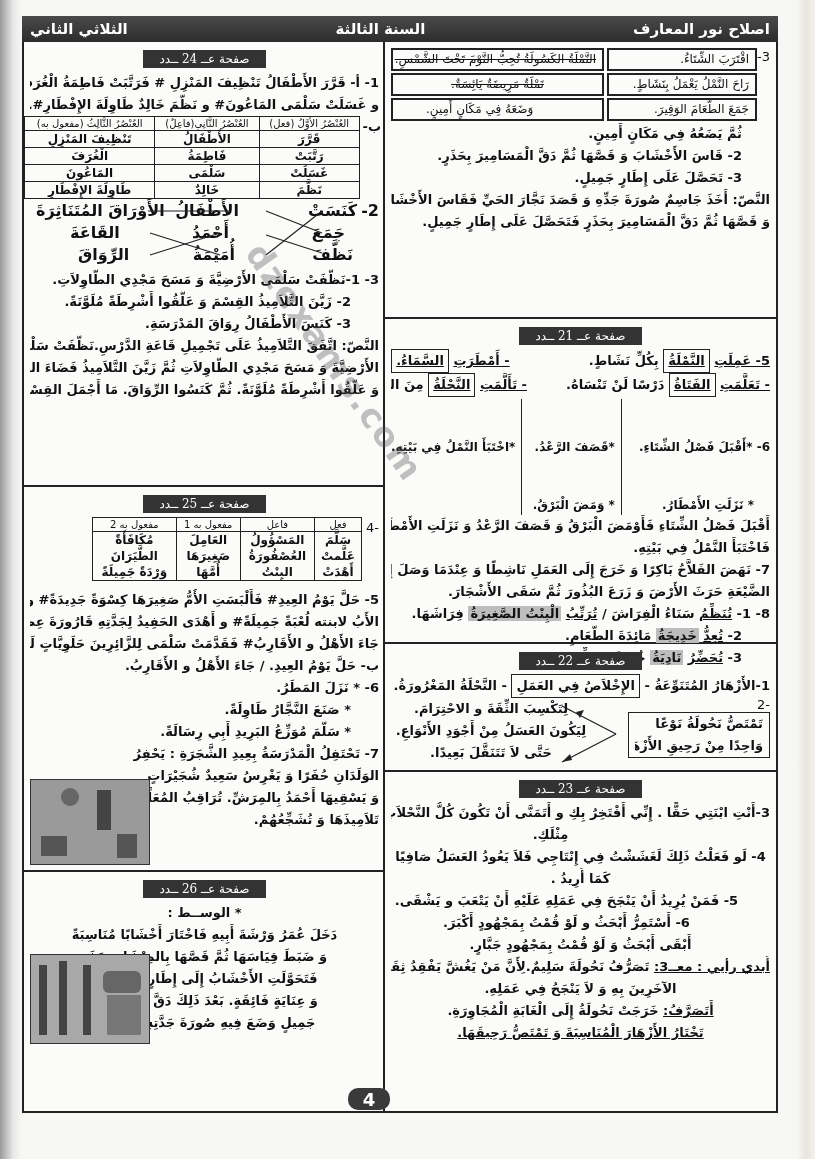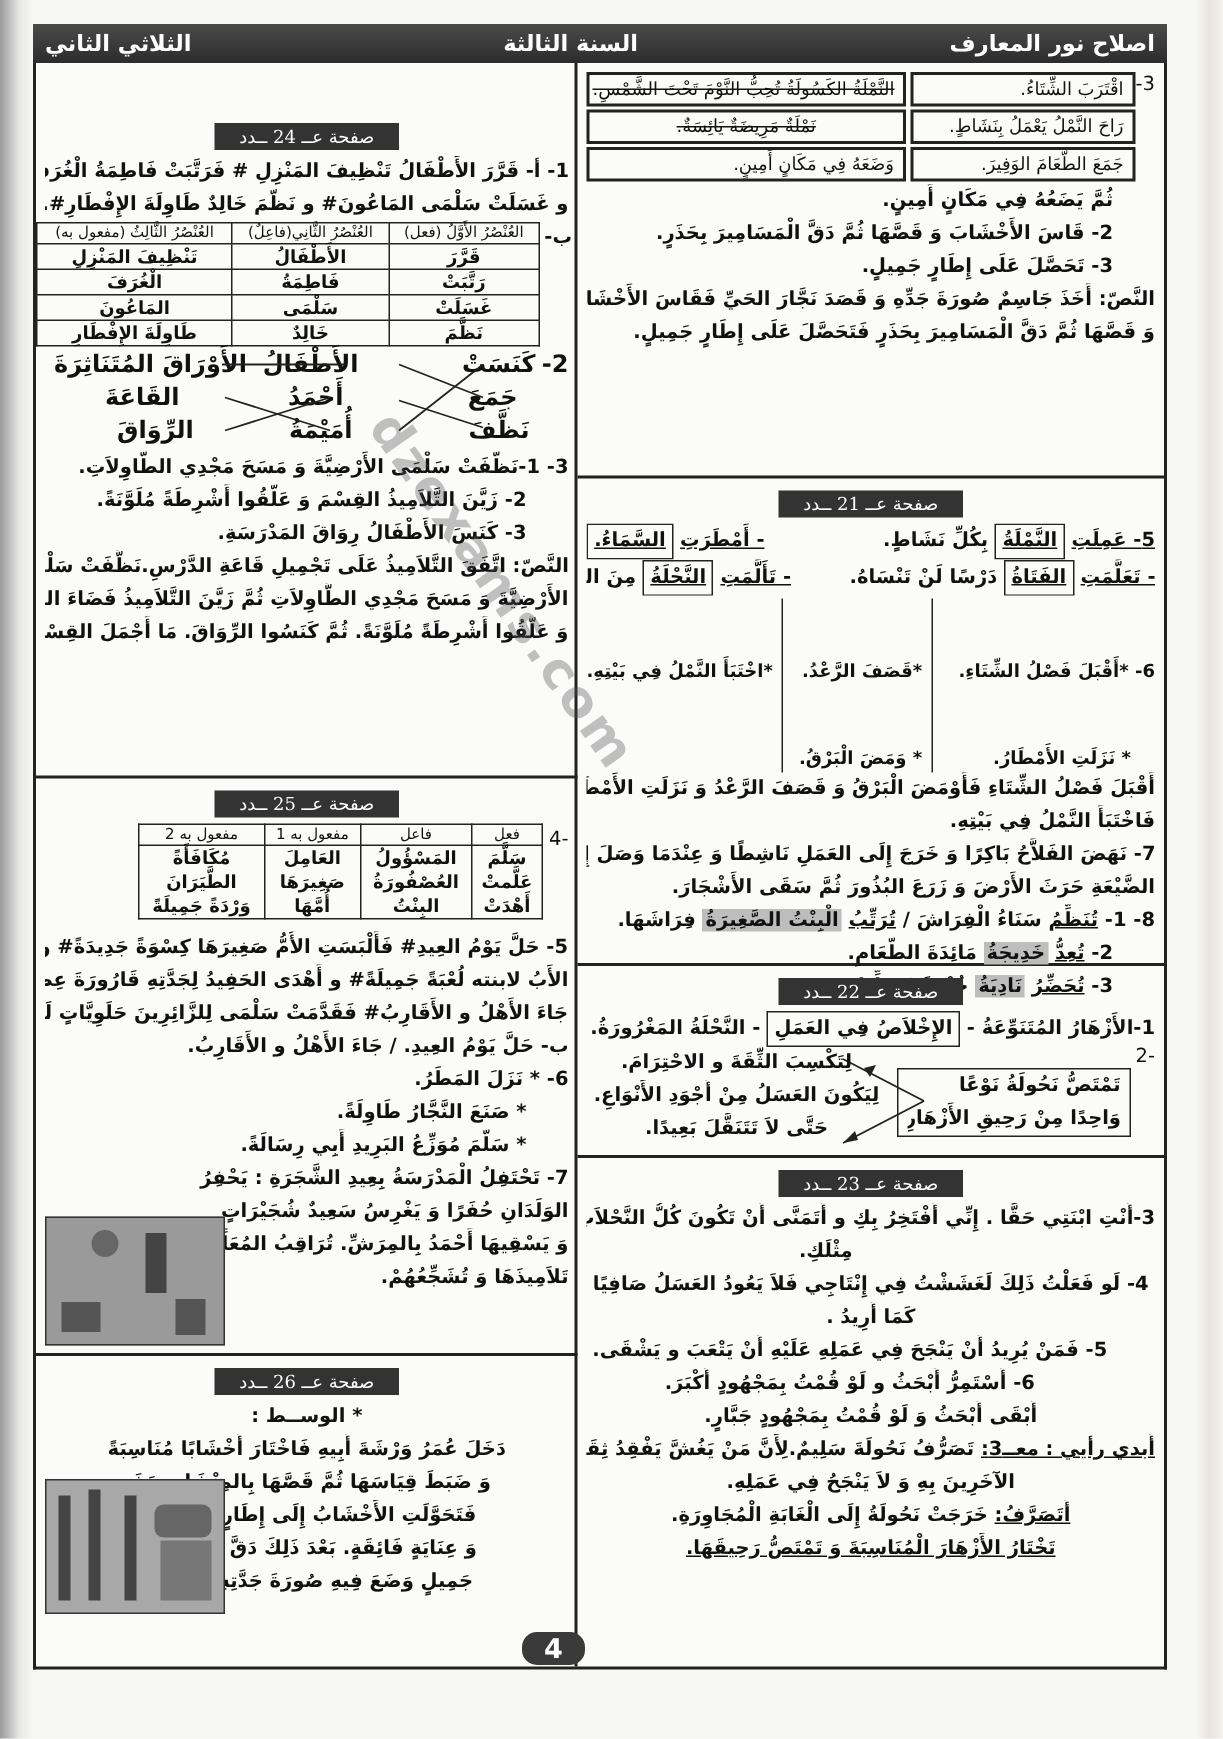--- a/index.html
+++ b/index.html
@@ -80,21 +80,21 @@
             <div class="grid3">
               <div class="cell-box">اقْتَرَبَ الشِّتَاءُ.</div>
               <div class="cell-box strike">النَّمْلَةُ الكَسُولَةُ تُحِبُّ النَّوْمَ تَحْتَ الشَّمْسِ.</div>
             </div>
             <div class="grid3">
               <div class="cell-box">رَاحَ النَّمْلُ يَعْمَلُ بِنَشَاطٍ.</div>
               <div class="cell-box strike" style="text-align:center;">نَمْلَةٌ مَرِيضَةٌ يَائِسَةٌ.</div>
             </div>
             <div class="grid3">
               <div class="cell-box">جَمَعَ الطَّعَامَ الوَفِيرَ.</div>
-              <div class="cell-box" style="text-align:right;padding-left:33px;">وَضَعَهُ فِي مَكَانٍ أَمِينٍ.</div>
+              <div class="cell-box" style="text-align:left;padding-left:33px;">وَضَعَهُ فِي مَكَانٍ أَمِينٍ.</div>
             </div>
           </div>
         </div>
         <div class="line indent">ثُمَّ يَضَعُهُ فِي مَكَانٍ أَمِينٍ.</div>
         <div class="line indent">2- قَاسَ الأَخْشَابَ وَ قَصَّهَا ثُمَّ دَقَّ الْمَسَامِيرَ بِحَذَرٍ.</div>
         <div class="line indent">3- تَحَصَّلَ عَلَى إِطَارٍ جَمِيلٍ.</div>
         <div class="line">النَّصّ: أَخَذَ جَاسِمٌ صُورَةَ جَدِّهِ وَ قَصَدَ نَجَّارَ الحَيِّ فَقَاسَ الأَخْشَابَ</div>
         <div class="line">وَ قَصَّهَا ثُمَّ دَقَّ الْمَسَامِيرَ بِحَذَرٍ فَتَحَصَّلَ عَلَى إِطَارٍ جَمِيلٍ.</div>
       </div>
 
@@ -158,21 +158,21 @@
 
       <div class="section" style="height:128px;">
         <span class="sec-title">صفحة عــ 22 ــدد</span>
         <div class="line">
           <span>1-الأَزْهَارُ المُتَنَوِّعَةُ -</span>
           <span class="box">الإِخْلاَصُ فِي العَمَلِ</span>
           <span>- النَّحْلَةُ المَغْرُورَةُ.</span>
         </div>
         <div style="position:relative; height:68px;">
           <span class="line" style="position:absolute; right:0; top:-4px; font-weight:normal;">-2</span>
-          <div style="position:absolute; right:16px; top:14px; border:1.5px solid #222; padding:0 6px; width:156px;text-align:right;">
+          <div style="position:absolute; right:0; top:14px; border:1.5px solid #222; padding:0 6px; width:142px;text-align:right;">
             <div class="line">تَمْتَصُّ نَحُولَةُ نَوْعًا</div>
             <div class="line">وَاحِدًا مِنْ رَحِيقِ الأَزْهَارِ</div>
           </div>
           <svg style="position:absolute; right:152px; top:4px;" width="60" height="64">
             <line x1="58" y1="32" x2="4" y2="4" stroke="#222" stroke-width="1.3"></line>
             <line x1="58" y1="32" x2="4" y2="60" stroke="#222" stroke-width="1.3"></line>
             <polygon points="4,60 12,52 14,58" fill="#222"></polygon>
             <polygon points="18,10 26,8 22,16" fill="#222"></polygon>
           </svg>
           <div style="position:absolute; left:0; top:0; width:200px; text-align:center;">
@@ -200,21 +200,21 @@
         <div class="line">
           <span class="ul">أَتَصَرَّفُ:</span>
           <span>خَرَجَتْ نَحُولَةُ إِلَى الْغَابَةِ الْمُجَاوِرَةِ.</span>
         </div>
         <div class="line ul">تَخْتَارُ الأَزْهَارَ الْمُنَاسِبَةَ وَ تَمْتَصُّ رَحِيقَهَا.</div>
       </div>
     </div>
 
     <div class="col col-left">
 
-      <div class="section" style="height:445px;margin-top:32px;">
+      <div class="section" style="height:445px;">
         <span class="sec-title">صفحة عــ 24 ــدد</span>
         <div class="line">1- أ- قَرَّرَ الأَطْفَالُ تَنْظِيفَ المَنْزِلِ # فَرَتَّبَتْ فَاطِمَةُ الْغُرَفَ #</div>
         <div class="line">و غَسَلَتْ سَلْمَى المَاعُونَ# و نَظَّمَ خَالِدٌ طَاوِلَةَ الإِفْطَارِ#.</div>
         <div style="display:flex; align-items:flex-start; margin:0 -6px;">
           <span class="line" style="padding:0 4px;">ب-</span>
           <table>
             <tbody>
                 <tr>
               <th>العُنْصُرُ الأَوَّلُ (فعل)</th>
               <th>العُنْصُرُ الثَّانِي(فاعِلٌ)</th>

